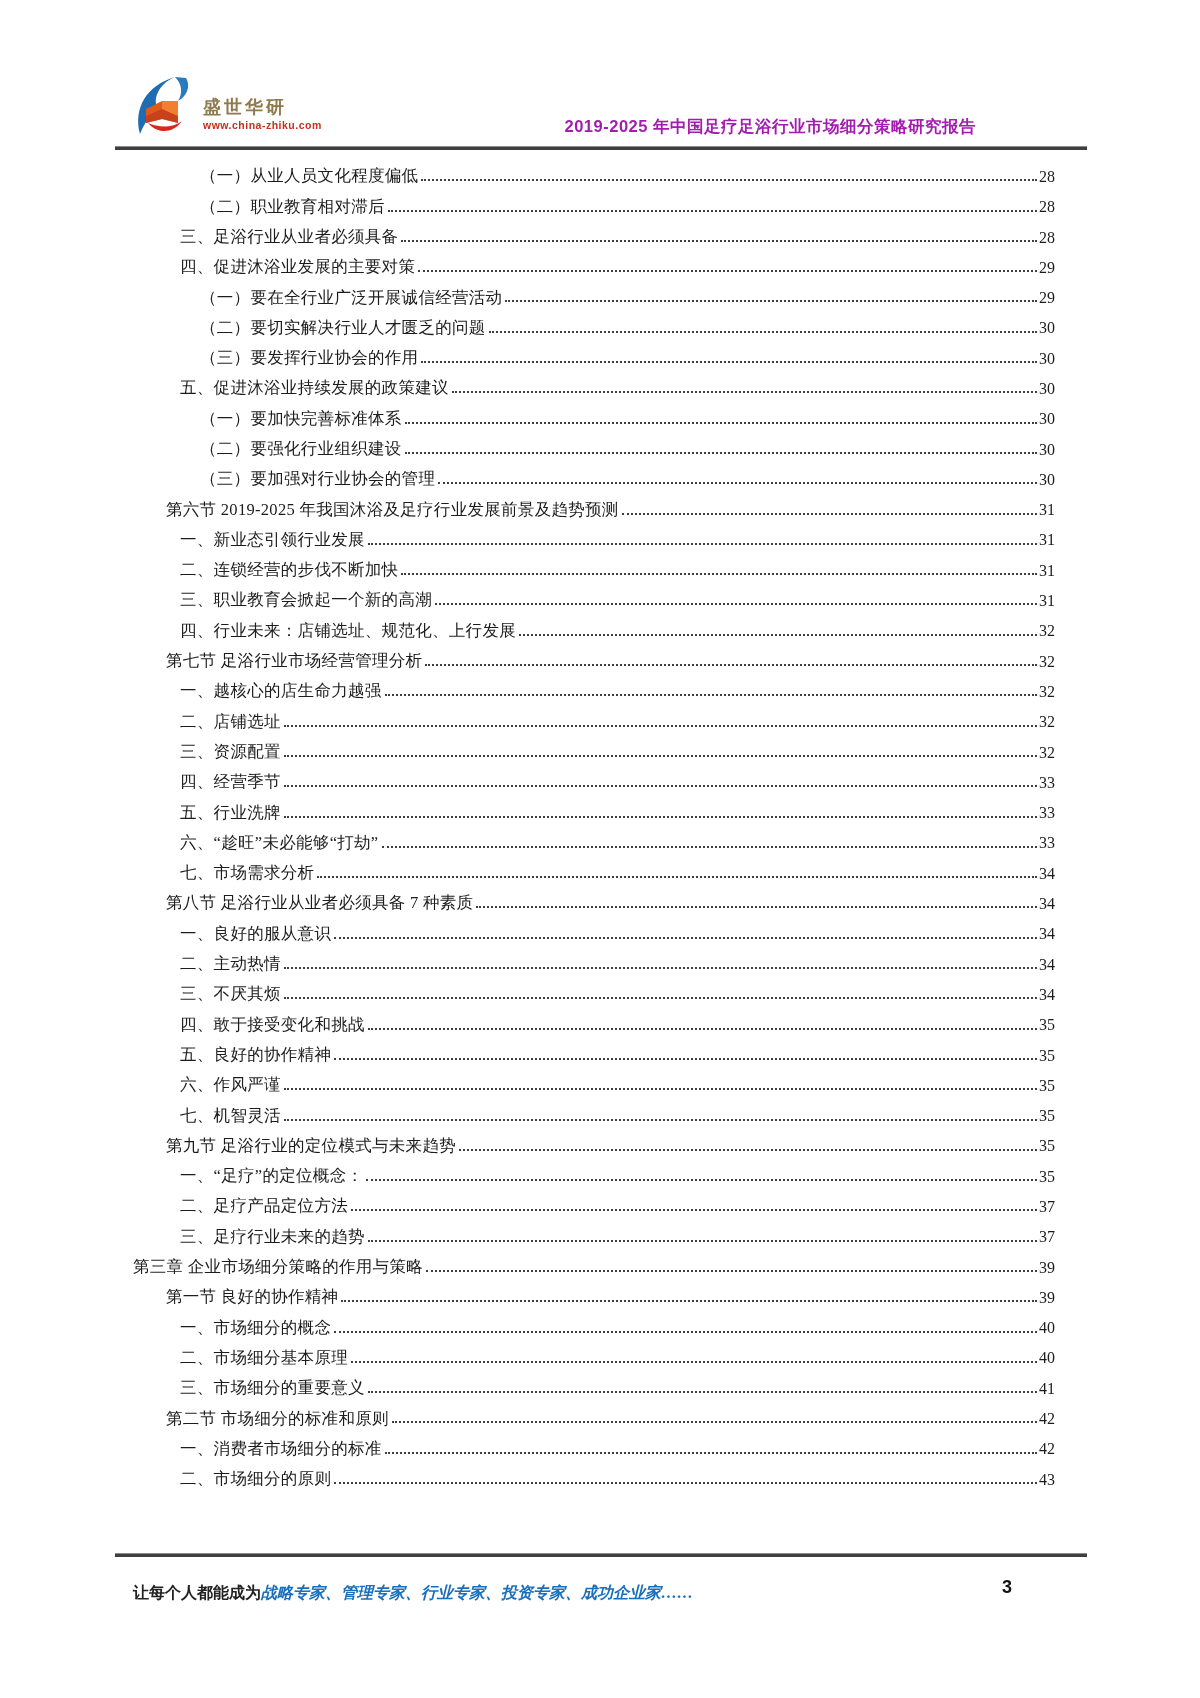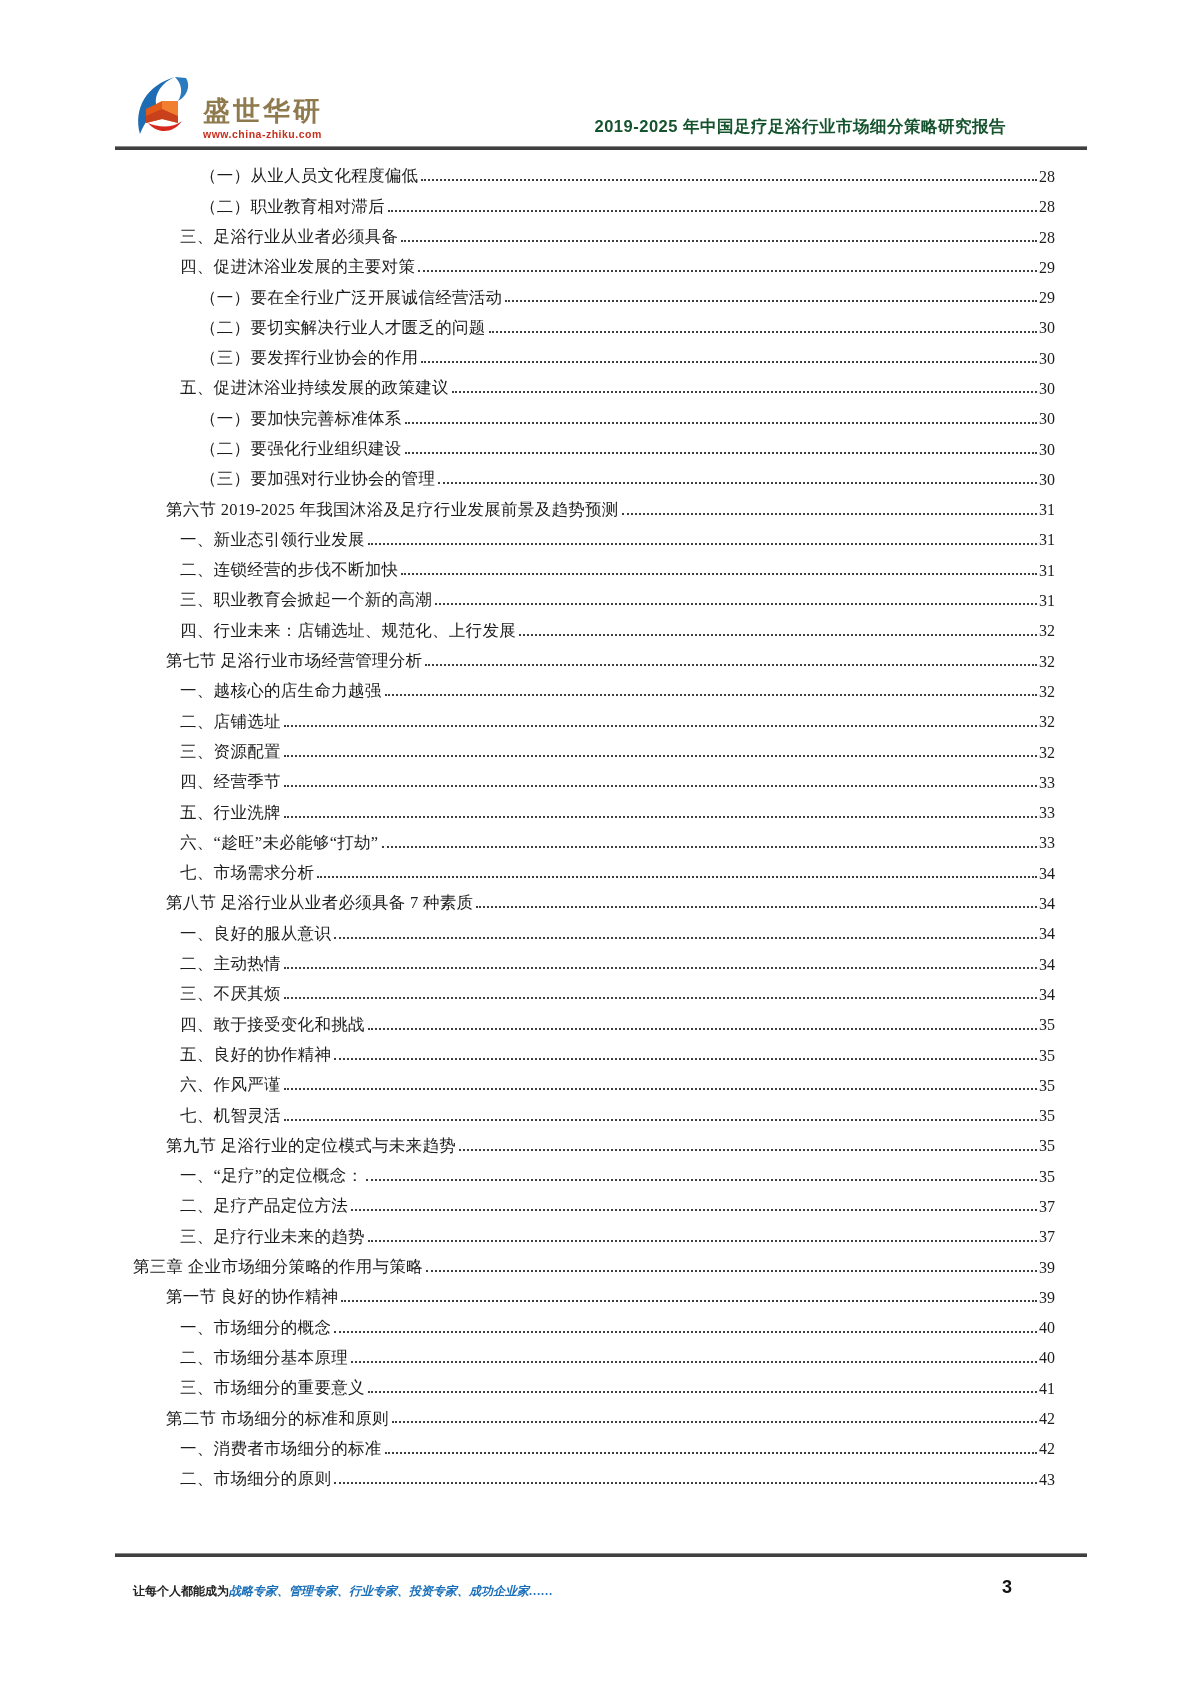--- a/index.html
+++ b/index.html
@@ -12,33 +12,33 @@
     color:#1c1c1c;
     overflow:hidden;
   }
 
   
   .brand{position:absolute;left:133px;top:76px;display:flex;align-items:flex-start;}
   .brand-mark{width:64px;height:64px;flex:0 0 auto;}
   .brand-textcol{margin-left:6px;padding-top:22px;}
   .brand-name{
     font-family:"Liberation Sans","DejaVu Sans",sans-serif;
-    font-weight:bold;font-size:27px;line-height:1;
+    font-weight:bold;font-size:18px;line-height:1;
     color:#8f7a4e;letter-spacing:3px;
   }
   .brand-url{
     font-family:"Liberation Sans","DejaVu Sans",sans-serif;
     font-weight:bold;font-size:10.5px;line-height:1;
     color:#c62f1d;margin-top:4px;letter-spacing:0.5px;
   }
   .header-title{
-    position:absolute;top:116px;left:400px;right:194px;
+    position:absolute;top:116px;left:400px;right:224px;
     text-align:right;
     font-family:"Liberation Sans","DejaVu Sans",sans-serif;
-    font-size:16.5px;font-weight:600;color:#14532d;
+    font-size:16.5px;font-weight:600;color:#a21caf;
     letter-spacing:0.5px;white-space:nowrap;
   }
   .header-rule{
     position:absolute;top:146px;left:115px;right:113px;height:3px;
     background:#3f3f3f;border-top:1px solid #8a8a8a;
   }
 
   
   .toc{
     position:absolute;top:156px;left:133px;right:145px;
@@ -64,21 +64,21 @@
   .lvl-item     .toc-text{padding-left:47px;}
   .lvl-subitem  .toc-text{padding-left:67px;}
 
   
   .footer-rule{
     position:absolute;top:1553px;left:115px;right:113px;height:3px;
     background:#3f3f3f;border-top:1px solid #8a8a8a;
   }
   .footer-tagline{
     position:absolute;top:1583px;left:133px;
-    font-size:12px;white-space:nowrap;
+    font-size:16px;white-space:nowrap;
   }
   .footer-tagline .prefix{color:#222222;font-weight:bold;}
   .footer-tagline .highlight{font-weight:bold;font-style:italic;}
   .footer-pageno{
     position:absolute;top:1577px;left:1002px;
     font-family:"Liberation Sans","DejaVu Sans",sans-serif;
     font-size:18px;font-weight:bold;color:#111111;
   }
 </style>
 </head>

